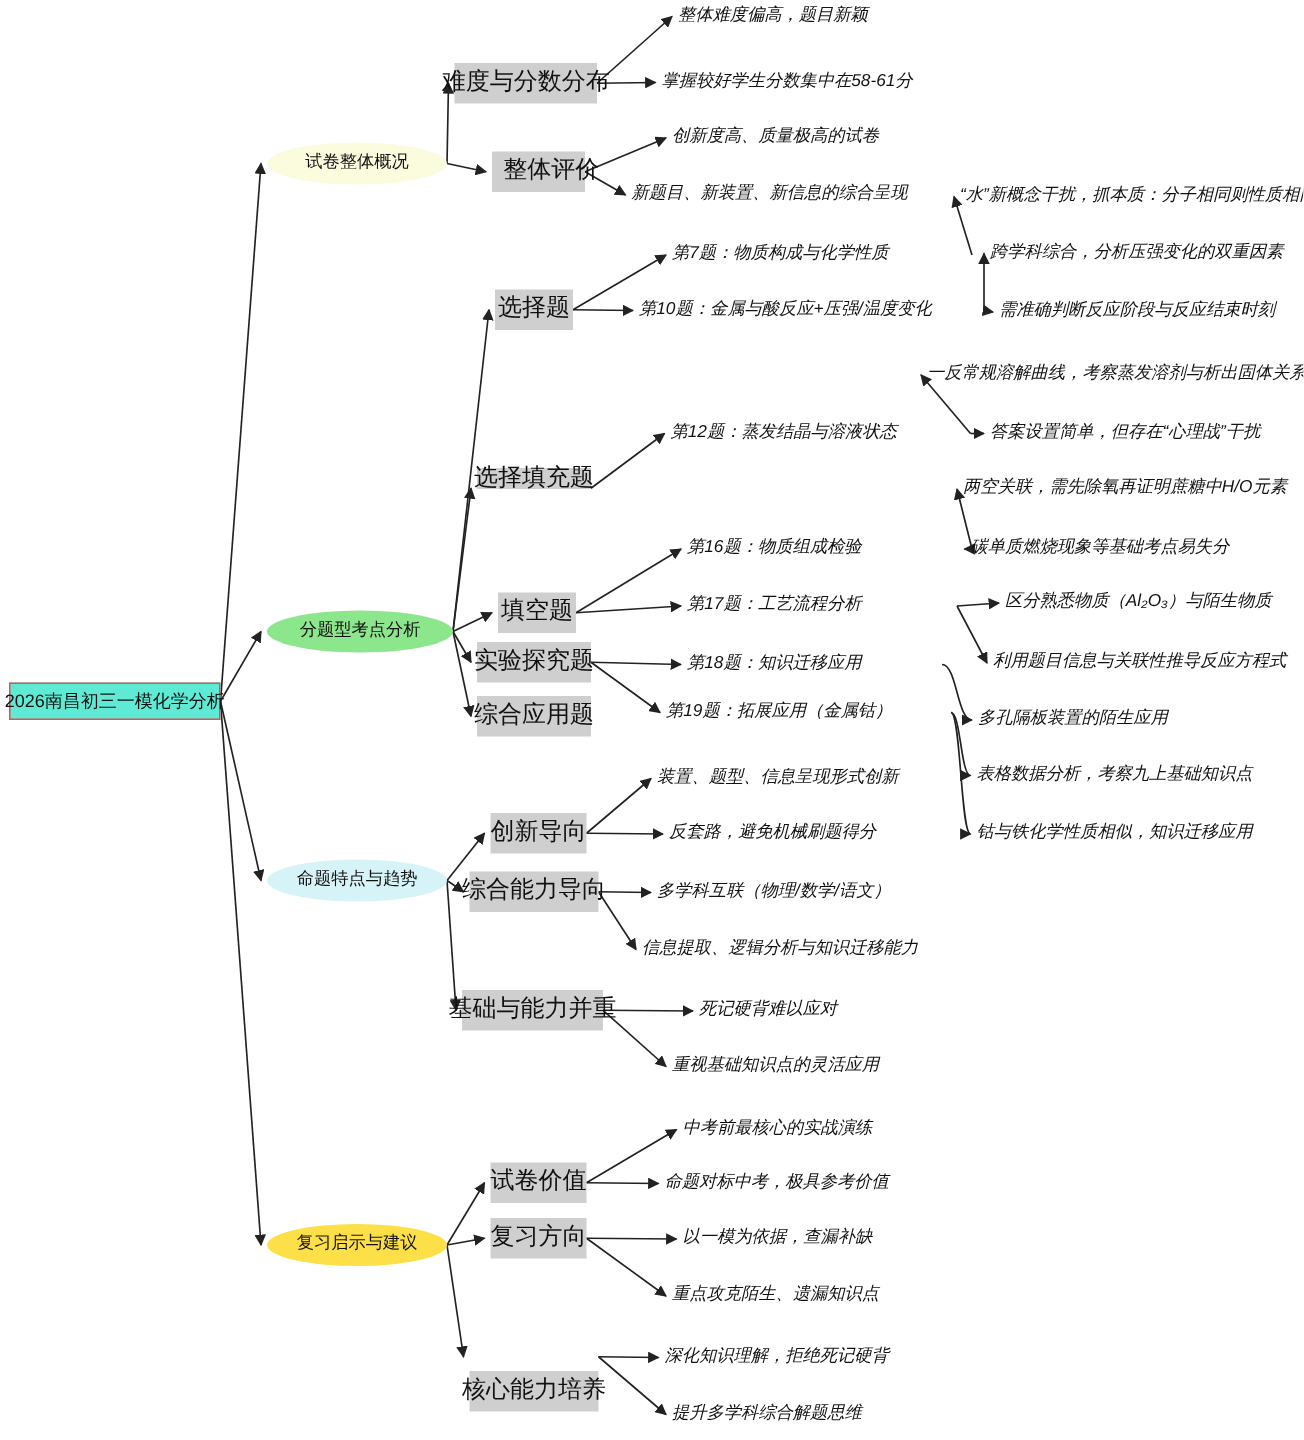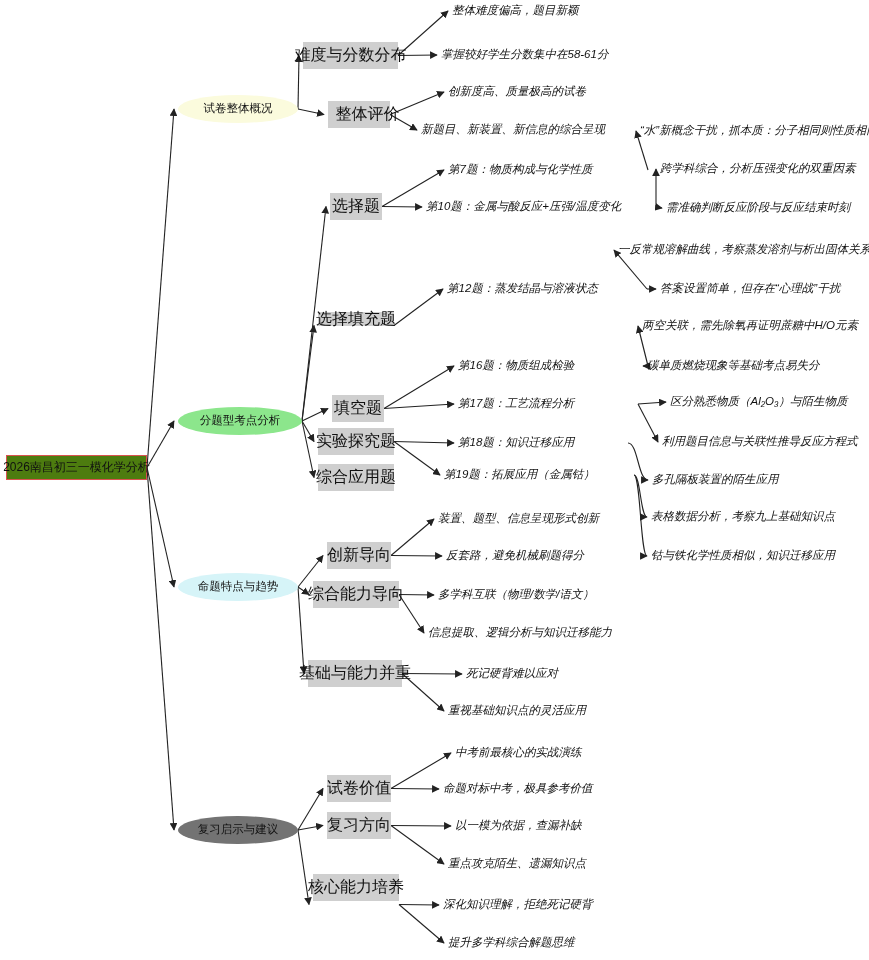--- a/index.html
+++ b/index.html
@@ -3,28 +3,28 @@
 <meta charset="utf-8">
 <title>Mindmap</title>
 <style>
   html,body{margin:0;padding:0;background:#ffffff;}
   body{font-family:"Liberation Sans","DejaVu Sans",sans-serif;}
   #canvas{position:relative;width:869px;height:960px;background:#ffffff;overflow:hidden;}
   #edges{position:absolute;left:0;top:0;width:869px;height:960px;}
   .node{position:absolute;box-sizing:border-box;display:flex;align-items:center;
         justify-content:center;text-align:center;white-space:nowrap;line-height:1.15;}
   
-  .n-root{background:#4d7c0f;border:1px solid #d9534f;color:#111111;font-size:12px;
+  .n-root{background:#5eead4;border:1px solid #d9534f;color:#111111;font-size:12px;
           padding:4px 6px;}
   
   .n-ell{border-radius:50%;color:#111111;font-size:11.5px;}
   .e-yellow{background:#fbfbdd;}
   .e-green {background:#8ce68c;}
   .e-cyan  {background:#d6f4f8;}
-  .e-lav   {background:#737373;}
+  .e-lav   {background:#fde047;}
   
   .n-box{background:#cfcfcf;color:#111111;font-size:16px;padding:3px 6px;}
   
   .n-leaf{color:#111111;font-size:11.5px;background:transparent;justify-content:flex-start;font-style:italic;}
 </style>
 </head>
 <body>
 
 <div id="canvas">
   <svg id="edges" viewBox="0 0 869 960" xmlns="http://www.w3.org/2000/svg">
@@ -132,17 +132,17 @@
       <div class="node n-box" style="left: 308px; top: 660px; width: 94px; height: 27px;">基础与能力并重</div>
       <div class="node n-leaf" style="left: 466px; top: 666px; width: 160px; height: 16px;">死记硬背难以应对</div>
       <div class="node n-leaf" style="left: 448px; top: 703px; width: 200px; height: 16px;">重视基础知识点的灵活应用</div>
       <div class="node n-ell e-lav" style="left: 178px; top: 816px; width: 120px; height: 28px;">复习启示与建议</div>
       <div class="node n-box" style="left: 327px; top: 775px; width: 64px; height: 27px;">试卷价值</div>
       <div class="node n-leaf" style="left: 455px; top: 745px; width: 180px; height: 16px;">中考前最核心的实战演练</div>
       <div class="node n-leaf" style="left: 443px; top: 781px; width: 200px; height: 16px;">命题对标中考，极具参考价值</div>
       <div class="node n-box" style="left: 327px; top: 812px; width: 64px; height: 27px;">复习方向</div>
       <div class="node n-leaf" style="left: 455px; top: 818px; width: 190px; height: 16px;">以一模为依据，查漏补缺</div>
       <div class="node n-leaf" style="left: 448px; top: 856px; width: 200px; height: 16px;">重点攻克陌生、遗漏知识点</div>
-      <div class="node n-box" style="left: 313px; top: 874px; width: 86px; height: 27px;">核心能力培养</div>
+      <div class="node n-box" style="left: 313px; top: 914px; width: 86px; height: 27px;">核心能力培养</div>
       <div class="node n-leaf" style="left: 443px; top: 897px; width: 200px; height: 16px;">深化知识理解，拒绝死记硬背</div>
       <div class="node n-leaf" style="left: 448px; top: 935px; width: 200px; height: 16px;">提升多学科综合解题思维</div>
     </div>
 </div>
 
 </body></html>

